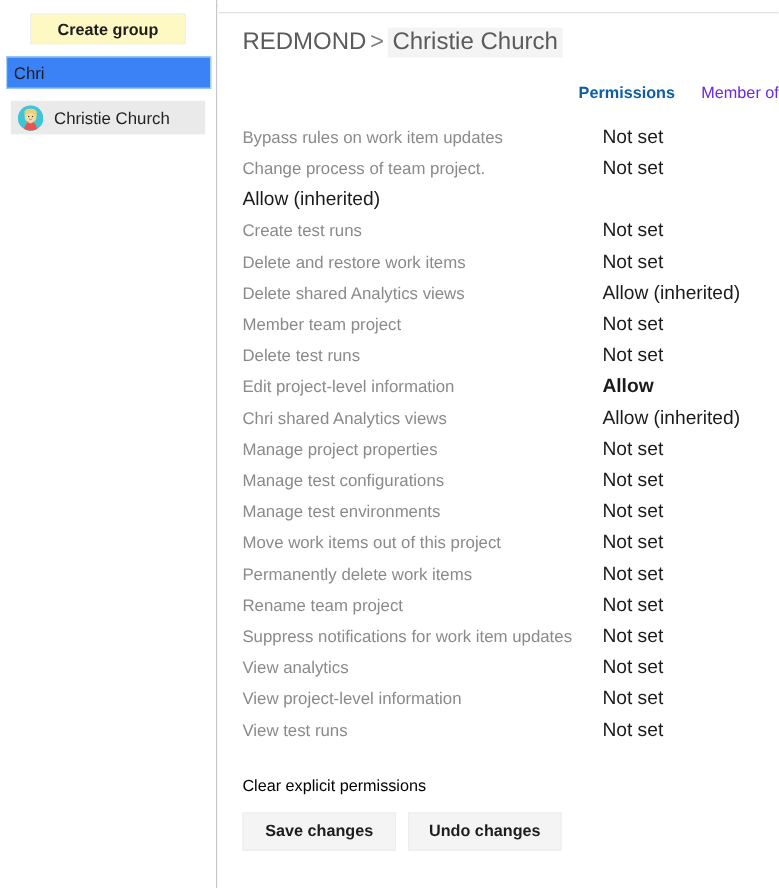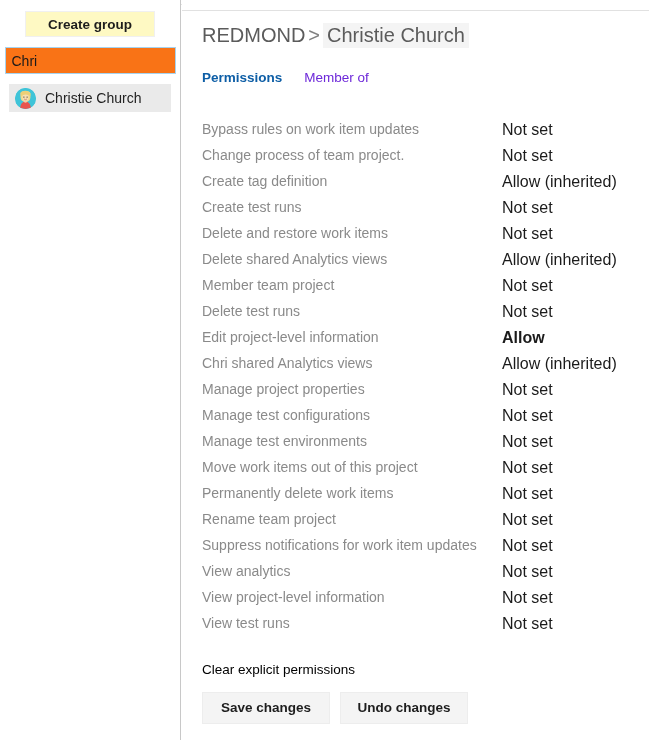--- a/index.html
+++ b/index.html
@@ -73,21 +73,21 @@
     padding: 0;
   }
 
   .search-input {
     display: block;
     margin: 10px auto 0 auto;
     width: 171px;
     height: 27px;
     box-sizing: border-box;
     border: 1px solid #a6d3ef;
-    background: #f97316;
+    background: #3b82f6;
     padding: 0 6px;
     font-family: "Liberation Sans", sans-serif;
     font-size: 14px;
     color: #1a1a1a;
     outline: none;
   }
 
   #search-results {
     margin-top: 10px;
   }
@@ -141,21 +141,22 @@
   #breadcrumb .crumb-sep { color: #808080; padding: 0 3px; }
   #breadcrumb .crumb-current {
     color: #5b5b5b;
     background: #f4f4f4;
     padding: 1px 4px 2px 4px;
   }
 
   #tabs {
     display: flex;
     align-items: baseline;
-    margin-bottom: 36px;
+    margin-bottom: 21px;
+    justify-content: flex-end;
   }
   .tab {
     font-size: 13.5px;
     cursor: pointer;
     white-space: nowrap;
   }
   .tab.active {
     color: #0d5ea6;
     font-weight: 700;
     margin-right: 22px;
@@ -265,21 +266,20 @@
     <div id="permission-list">
         <div class="permission-row">
           <span class="permission-name">Bypass rules on work item updates</span>
           <span class="permission-value">Not set</span>
         </div>
         <div class="permission-row">
           <span class="permission-name">Change process of team project.</span>
           <span class="permission-value">Not set</span>
         </div>
         <div class="permission-row">
-          <span class="permission-name">Create tag definition</span>
           <span class="permission-value">Allow (inherited)</span>
         </div>
         <div class="permission-row">
           <span class="permission-name">Create test runs</span>
           <span class="permission-value">Not set</span>
         </div>
         <div class="permission-row">
           <span class="permission-name">Delete and restore work items</span>
           <span class="permission-value">Not set</span>
         </div>

